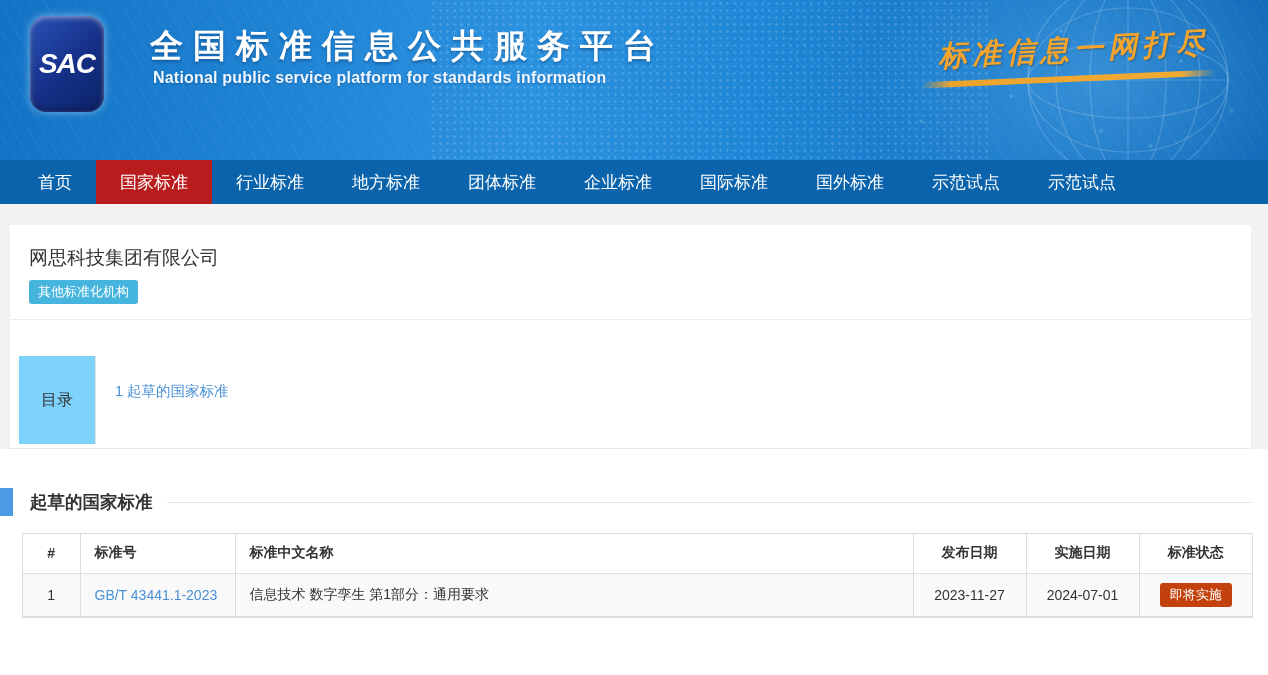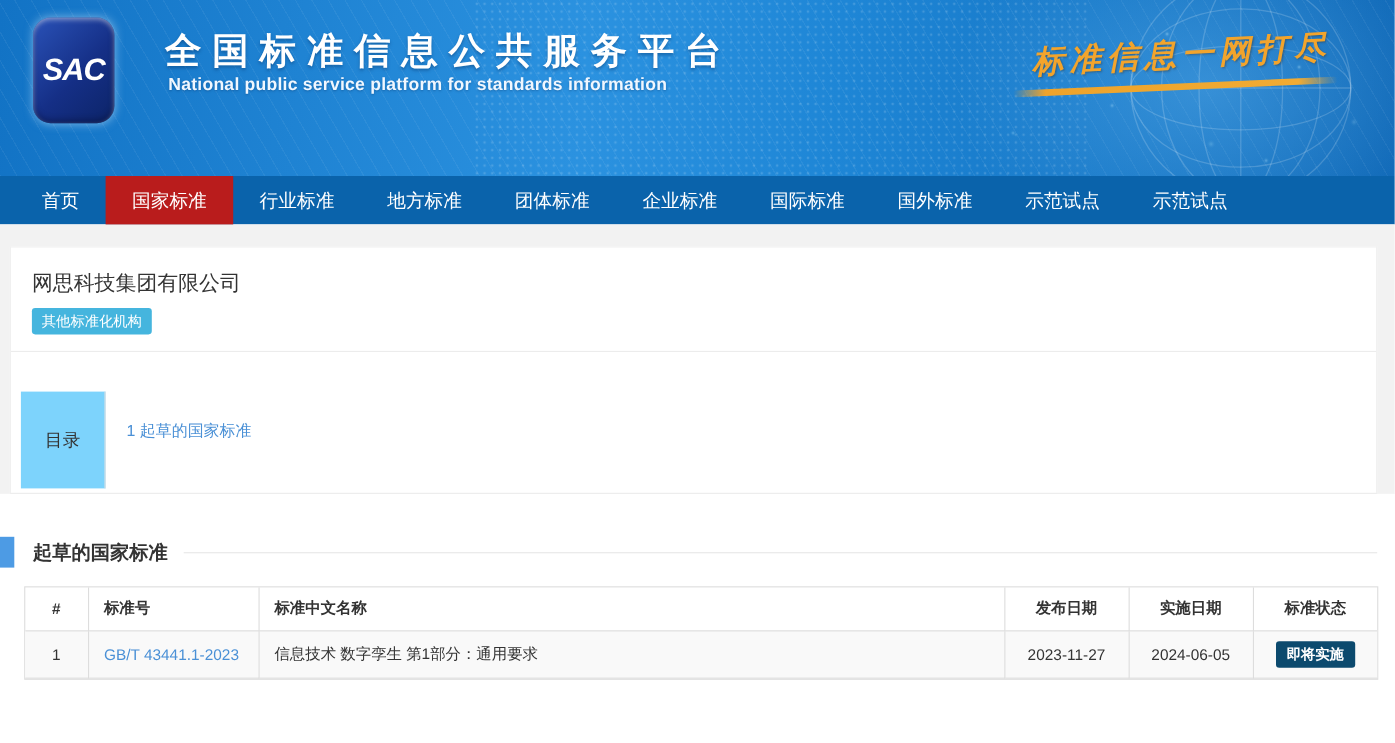--- a/index.html
+++ b/index.html
@@ -74,22 +74,22 @@
   table.std th, table.std td { border-right:1px solid #ddd; border-bottom:1px solid #ddd; padding:9px 8px; }
   table.std th:last-child, table.std td:last-child { border-right:none; }
   table.std th { font-weight:bold; height:39px; }
   table.std td { height:40px; }
   table.std tr.data-row { background:#f9f9f9; }
   .col-idx { width:57px; text-align:center; }
   .col-code { width:155px; text-align:left; padding-left:14px !important; }
   .col-name { width:678px; text-align:left; padding-left:14px !important; }
   .col-pub, .col-imp, .col-status { width:113px; text-align:center; }
   .std-link { color:#4a90d6; text-decoration:none; cursor:pointer; }
-  .status-badge { display:inline-block; background:#0c4a6e; color:#fff; font-size:13px;
-    font-weight:bold; padding:3px 10px; border-radius:3px; }
+  .status-badge { display:inline-block; background:#c2410c; color:#fff; font-size:13px;
+    font-weight:normal; padding:3px 10px; border-radius:3px; }
   .table-footer { padding:16px 12px 26px 12px; font-size:14px; color:#333; }
 </style>
 </head>
 <body>
 
 <div class="banner">
   <div class="hatch"></div>
   <div class="dotmap"></div>
   <div class="glow"></div>
   <svg class="globe-svg" width="330" height="250" viewBox="0 0 330 250">
@@ -164,21 +164,21 @@
         </tr>
       </thead>
       <tbody>
         <tr class="data-row">
           <td class="col-idx">1</td>
           <td class="col-code">
             <a class="std-link">GB/T 43441.1-2023</a>
           </td>
           <td class="col-name">信息技术 数字孪生 第1部分：通用要求</td>
           <td class="col-pub">2023-11-27</td>
-          <td class="col-imp">2024-06-05</td>
+          <td class="col-imp">2024-07-01</td>
           <td class="col-status">
             <span class="status-badge">即将实施</span>
           </td>
         </tr>
       </tbody>
     </table>
   </div>
 </div>
 
 </body></html>

